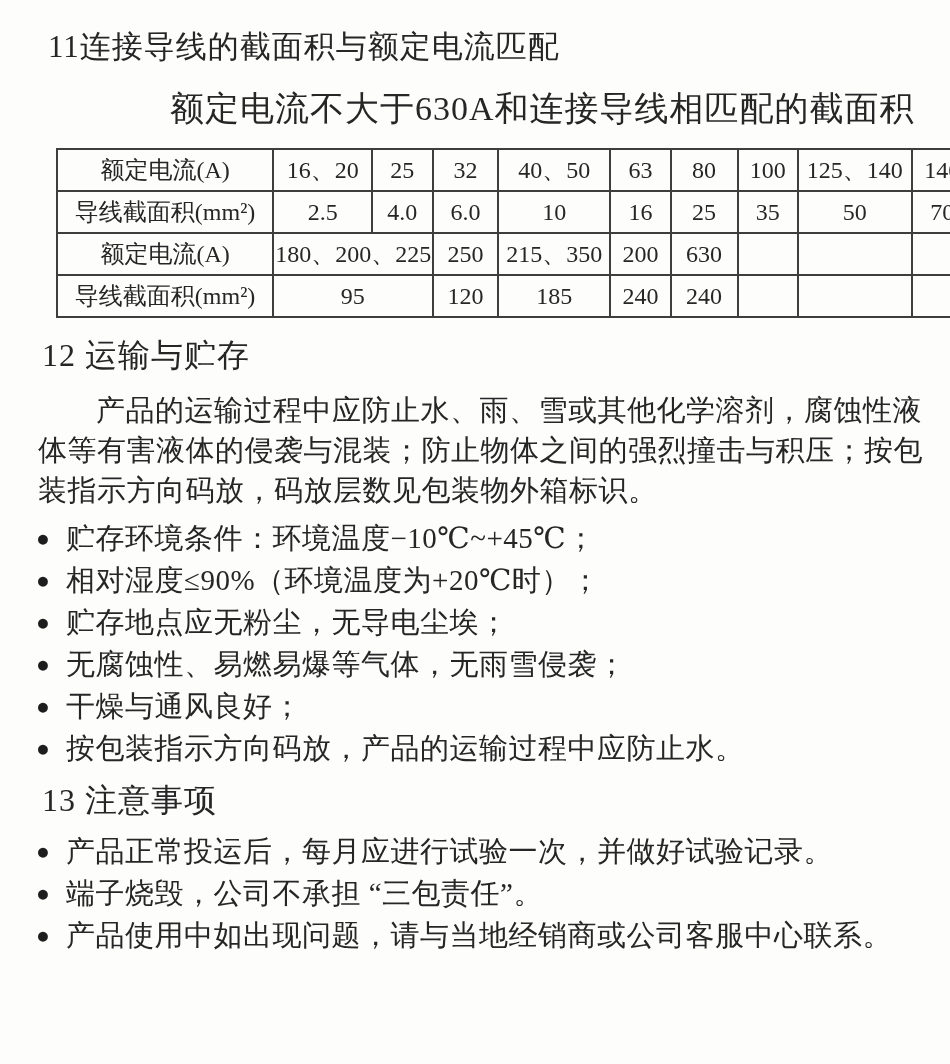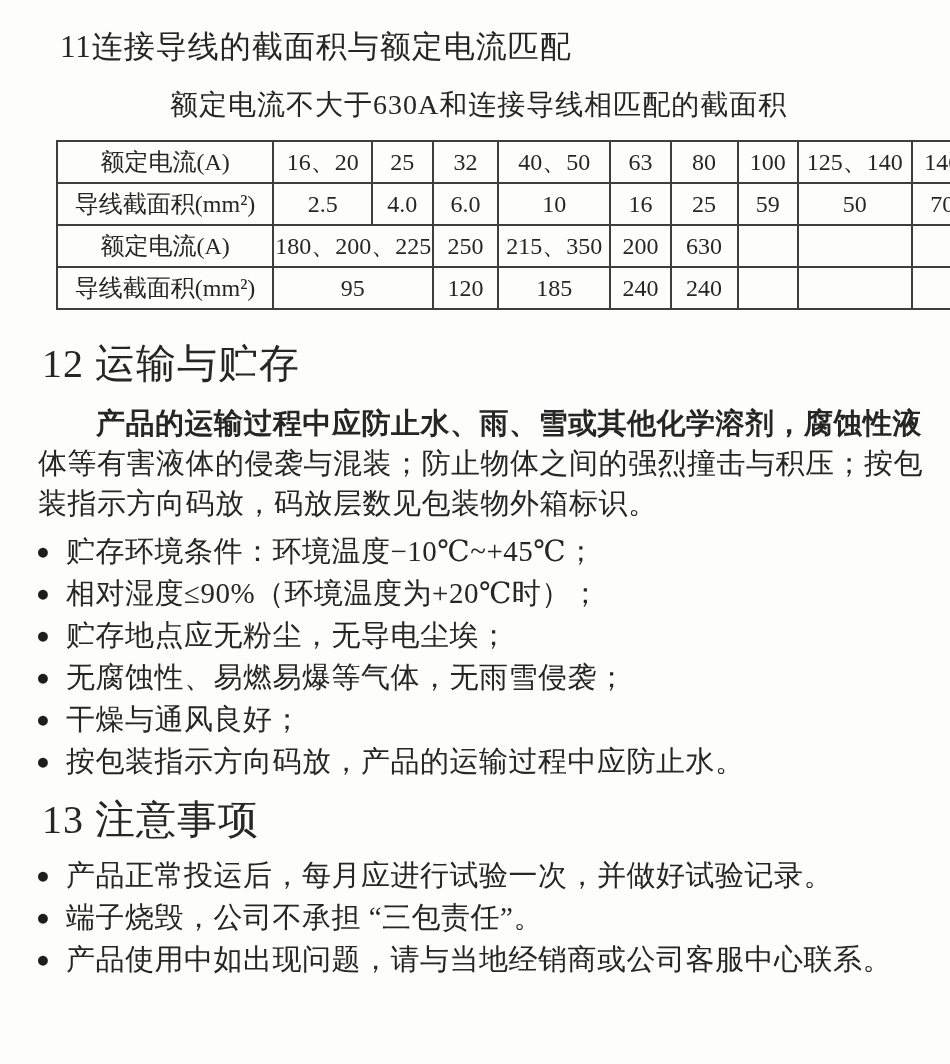--- a/index.html
+++ b/index.html
@@ -5,41 +5,41 @@
   html,body{margin:0;padding:0;}
   body{
     width:950px;height:1064px;
     background:#fdfdfc;color:#262626;
     font-family:"Liberation Serif","DejaVu Serif",serif;
     -webkit-font-smoothing:antialiased;
     overflow:hidden;
   }
   .page{padding:20px 26px 0 36px;}
 
-  .h1{font-size:31px;font-weight:400;margin:6px 0 0 24px;letter-spacing:1px;}
-  .caption{font-size:28px;margin:18px 0 0 134px;letter-spacing:1px;}
+  .h1{font-size:31px;font-weight:400;margin:6px 0 0 12px;letter-spacing:1px;}
+  .caption{font-size:34px;margin:18px 0 0 134px;letter-spacing:1px;}
 
   table.wire{
     border-collapse:collapse;table-layout:fixed;
     width:918px;margin:16px 0 12px 20px;
   }
   table.wire td{
     border:2px solid #3e3e3e;
     height:40px;text-align:center;vertical-align:middle;
     font-size:24px;padding:0 1px;overflow:hidden;white-space:nowrap;
   }
   td.rowlabel{font-size:25px;}
   td.sm{font-size:19px;}
 
-  .h2{font-size:40px;font-weight:400;margin:26px 0 0 6px;letter-spacing:1px;font-family:Liberation Serif, serif;}
+  .h2{font-size:32px;font-weight:400;margin:16px 0 0 6px;letter-spacing:1px;font-family:Liberation Serif, serif;}
   .h2.tight{margin-top:10px;}
 
   .para{margin:12px 0 0 2px;font-size:29px;line-height:40px;letter-spacing:0.5px;}
   .para .line{white-space:nowrap;}
-  .para .indent{text-indent:2em;font-weight:bold;}
+  .para .indent{text-indent:2em;}
 
   .blist{margin-top:8px;}
   .bullet-item{display:flex;margin-top:1px;font-size:29px;line-height:41px;letter-spacing:0.5px;}
   .bullet-item .dot{
     flex:0 0 30px;width:30px;font-size:23px;line-height:41px;color:#1d1d1d;
   }
   .bullet-item .bt{flex:1;}
   .bullet-item .bt .line{white-space:nowrap;}
 </style>
 </head>
@@ -77,21 +77,21 @@
       <td>140</td>
     </tr>
     <tr>
       <td class="rowlabel">导线截面积(mm²)</td>
       <td>2.5</td>
       <td>4.0</td>
       <td>6.0</td>
       <td>10</td>
       <td>16</td>
       <td>25</td>
-      <td>59</td>
+      <td>35</td>
       <td>50</td>
       <td>70</td>
     </tr>
     <tr>
       <td class="rowlabel">额定电流(A)</td>
       <td colspan="2" class="sm">180、200、225</td>
       <td>250</td>
       <td class="sm">215、350</td>
       <td>200</td>
       <td>630</td>

